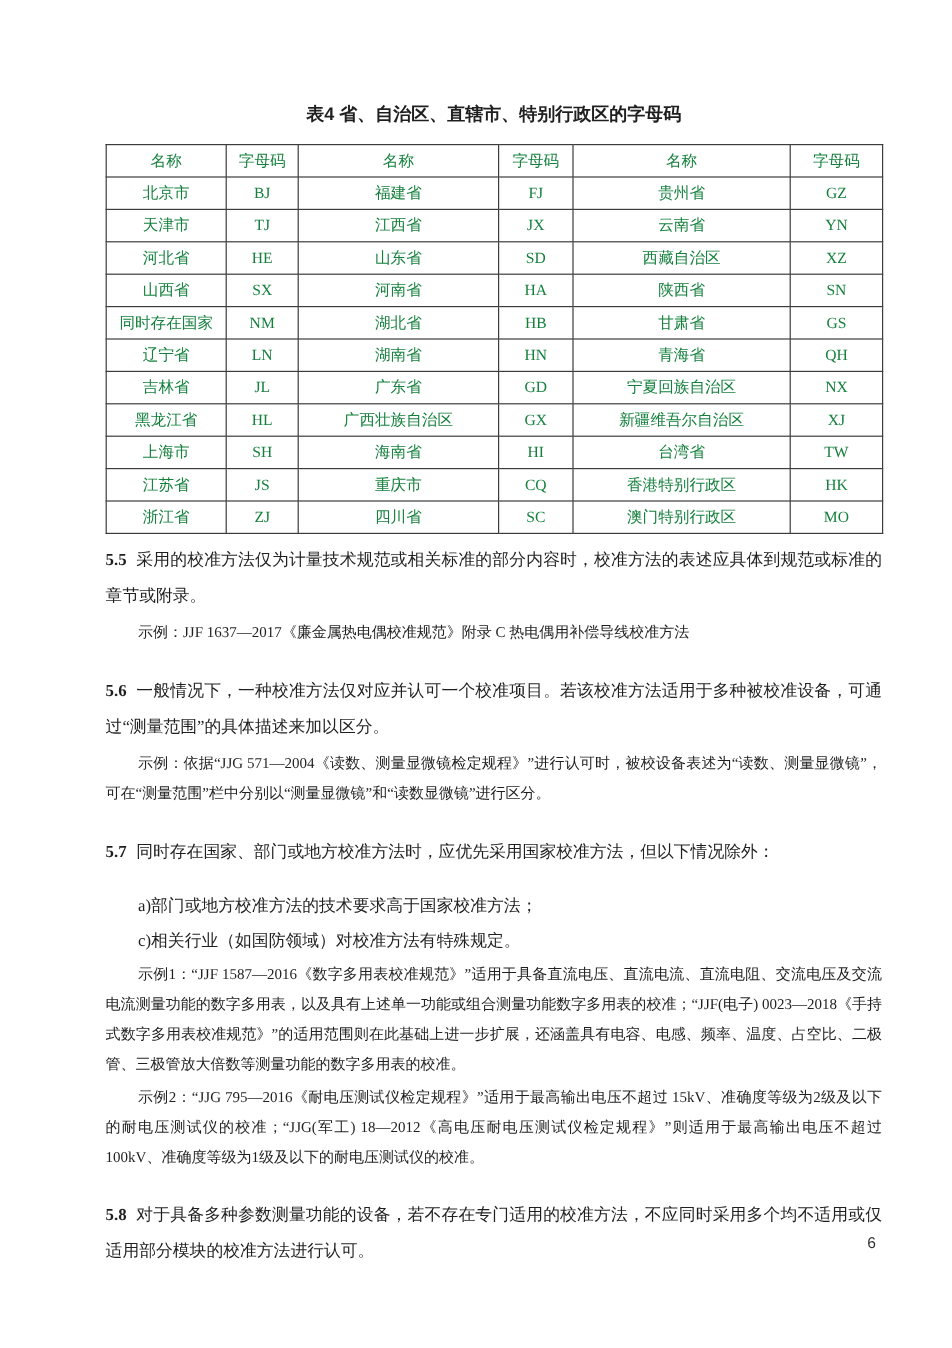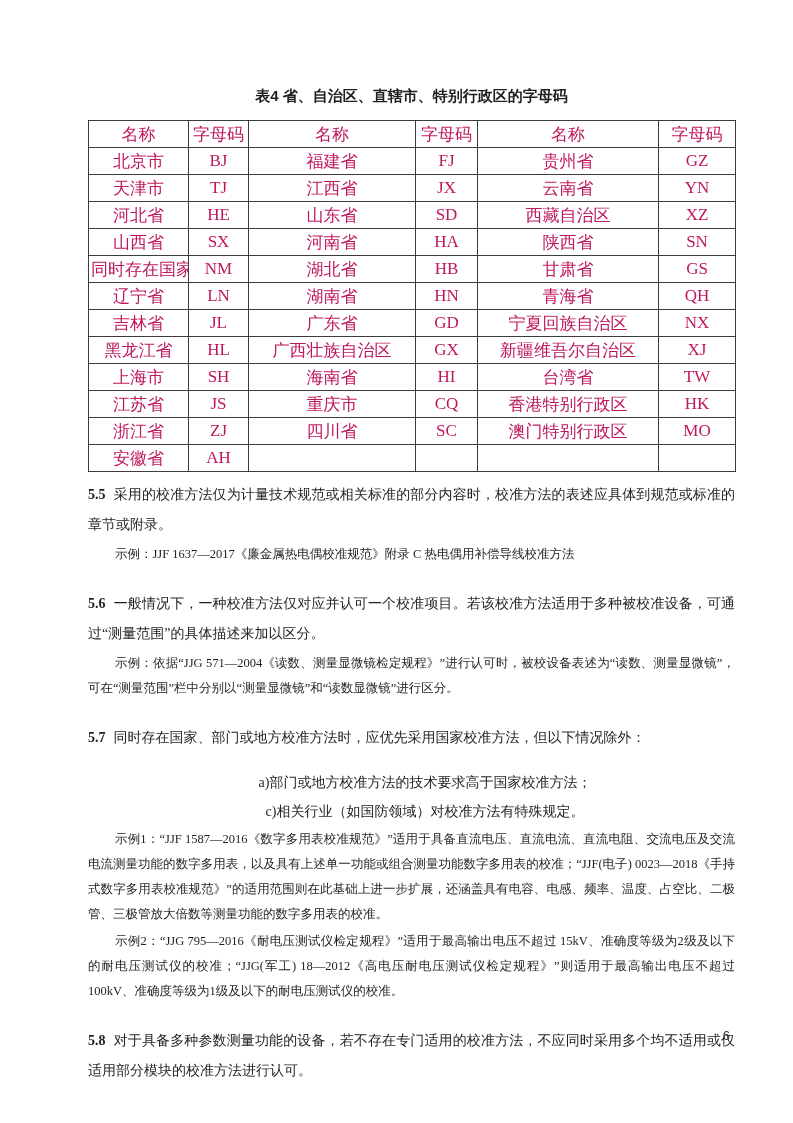--- a/index.html
+++ b/index.html
@@ -22,22 +22,22 @@
     font-weight:700;
     font-size:15px;
     line-height:20px;
     margin-bottom:14px;
     color:#1f1f1f;
   }
   table.codes {
     width:647px;
     border-collapse:collapse;
     table-layout:fixed;
-    font-size:17px;
-    color:#be185d;
+    font-size:13px;
+    color:#15803d;
   }
   table.codes th, table.codes td {
     border:1px solid #3c3c3c;
     text-align:center;
     vertical-align:middle;
     font-weight:normal;
     height:26px;
     padding:0 2px;
     overflow:hidden;
     white-space:nowrap;
@@ -64,21 +64,21 @@
     color:#1f1f1f;
   }
   .ex-label { font-weight:400; }
   .item {
     font-size:14px;
     line-height:27px;
     text-indent:27px;
     margin-top:2px;
     color:#1f1f1f;
   }
-  .items-block { margin-top:16px;text-align:center; }
+  .items-block { margin-top:16px; }
   .footer-page {
     position:absolute;
     top:1028px;
     right:62px;
     font-family:"Liberation Sans", sans-serif;
     font-size:13px;
     color:#333333;
   }
 </style>
 </head>
@@ -190,28 +190,20 @@
             <td>HK</td>
           </tr>
           <tr>
             <td>浙江省</td>
             <td>ZJ</td>
             <td>四川省</td>
             <td>SC</td>
             <td>澳门特别行政区</td>
             <td>MO</td>
           </tr>
-          <tr>
-            <td>安徽省</td>
-            <td>AH</td>
-            <td></td>
-            <td></td>
-            <td></td>
-            <td></td>
-          </tr>
         </tbody>
     </table>
 
     <div class="para first">
       <span class="num">5.5</span><span>采用的校准方法仅为计量技术规范或相关标准的部分内容时，校准方法的表述应具体到规范或标准的章节或附录。</span>
     </div>
 
     <div class="example">
       <span class="ex-label">示例：</span><span>JJF 1637—2017《廉金属热电偶校准规范》附录 C 热电偶用补偿导线校准方法</span>
     </div>

